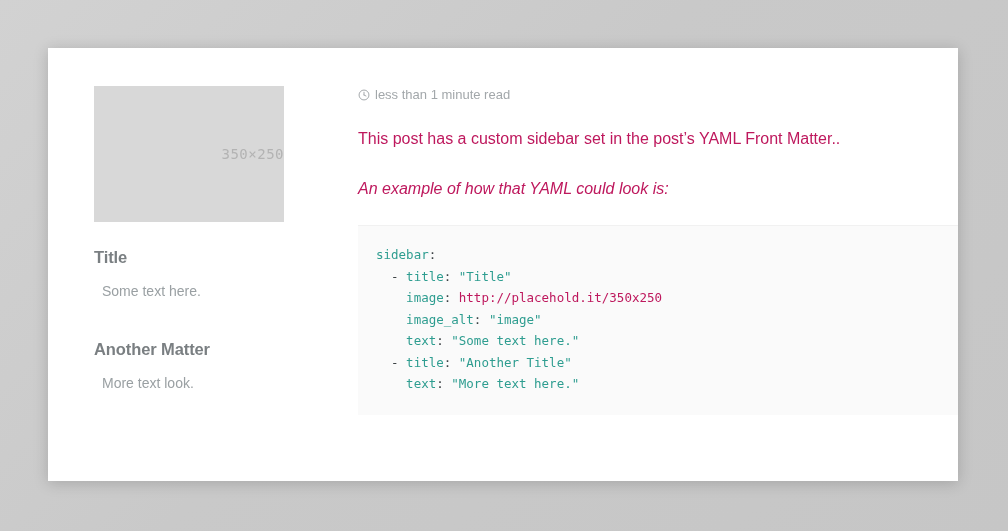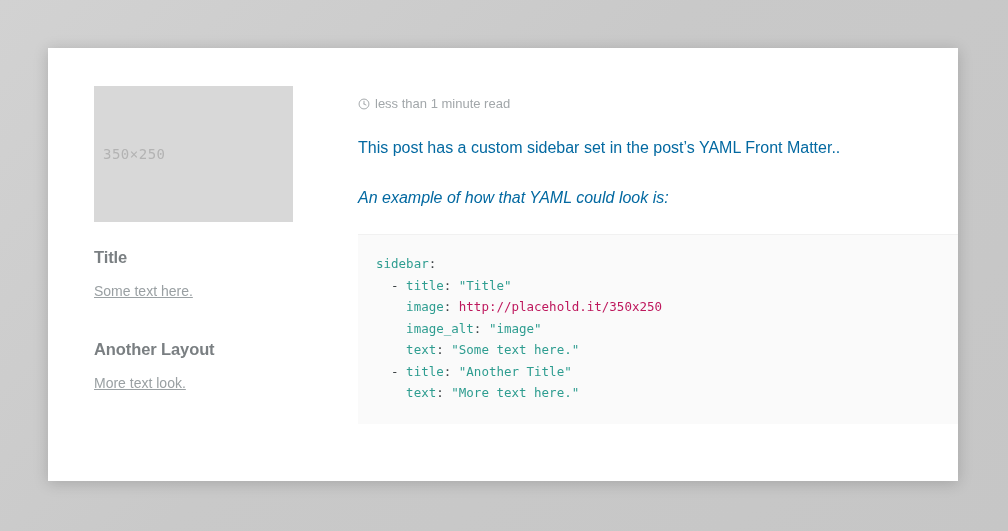--- a/index.html
+++ b/index.html
@@ -40,22 +40,21 @@
     top: 38px;
     width: 198px;
   }
 
   .sidebar-image {
     width: 190px;
     height: 136px;
     background: #d8d8d8;
     display: flex;
     align-items: center;
-    justify-content: flex-start;
-    padding-left: 9px;
+    justify-content: flex-end;
   }
   .sidebar-image-label {
     font-family: "DejaVu Sans Mono", monospace;
     font-size: 14px;
     letter-spacing: 0.5px;
     color: #b3b3b3;
   }
 
   .sidebar-block {
     margin-top: 26px;
@@ -66,23 +65,22 @@
   .sidebar-heading {
     font-size: 16.5px;
     font-weight: bold;
     color: #7a7f82;
     margin: 0 0 14px 0;
     letter-spacing: -0.1px;
   }
   .sidebar-text {
     font-size: 14px;
     color: #9aa0a3;
-    margin: 0;
+    margin: 8px;
     line-height: 1.5;
-    text-decoration: underline;
   }
 
   
   .content {
     position: absolute;
     left: 310px;
     top: 30px;
     right: 0;
   }
 
@@ -92,37 +90,37 @@
     line-height: 1.2;
     font-weight: bold;
     color: #3c4245;
     letter-spacing: -0.3px;
   }
 
   .post-meta {
     display: flex;
     align-items: center;
     gap: 5px;
-    margin-top: 18px;
+    margin-top: 9px;
     font-size: 13px;
     color: #a2a7aa;
   }
   .clock-icon {
     display: inline-block;
     width: 12px;
     height: 12px;
     line-height: 0;
   }
   .clock-icon svg { display: block; }
 
   .post-paragraph {
     margin: 25px 0 0 0;
     font-size: 16px;
     line-height: 1.5;
-    color: #0369a1;
+    color: #be185d;
   }
   .post-paragraph.second {
     margin-top: 26px;
     font-style: italic;
   }
 
   
   .code-block {
     margin-top: 24px;
     margin-right: 0;
@@ -155,21 +153,21 @@
       <div class="sidebar-image">
         <span class="sidebar-image-label">350×250</span>
       </div>
 
       <div class="sidebar-block">
         <h3 class="sidebar-heading">Title</h3>
         <p class="sidebar-text">Some text here.</p>
       </div>
 
       <div class="sidebar-block second">
-        <h3 class="sidebar-heading">Another Layout</h3>
+        <h3 class="sidebar-heading">Another Matter</h3>
         <p class="sidebar-text">More text look.</p>
       </div>
 
     </aside>
 
     <main class="content">
 
 
       <div class="post-meta">
         <span class="clock-icon">

